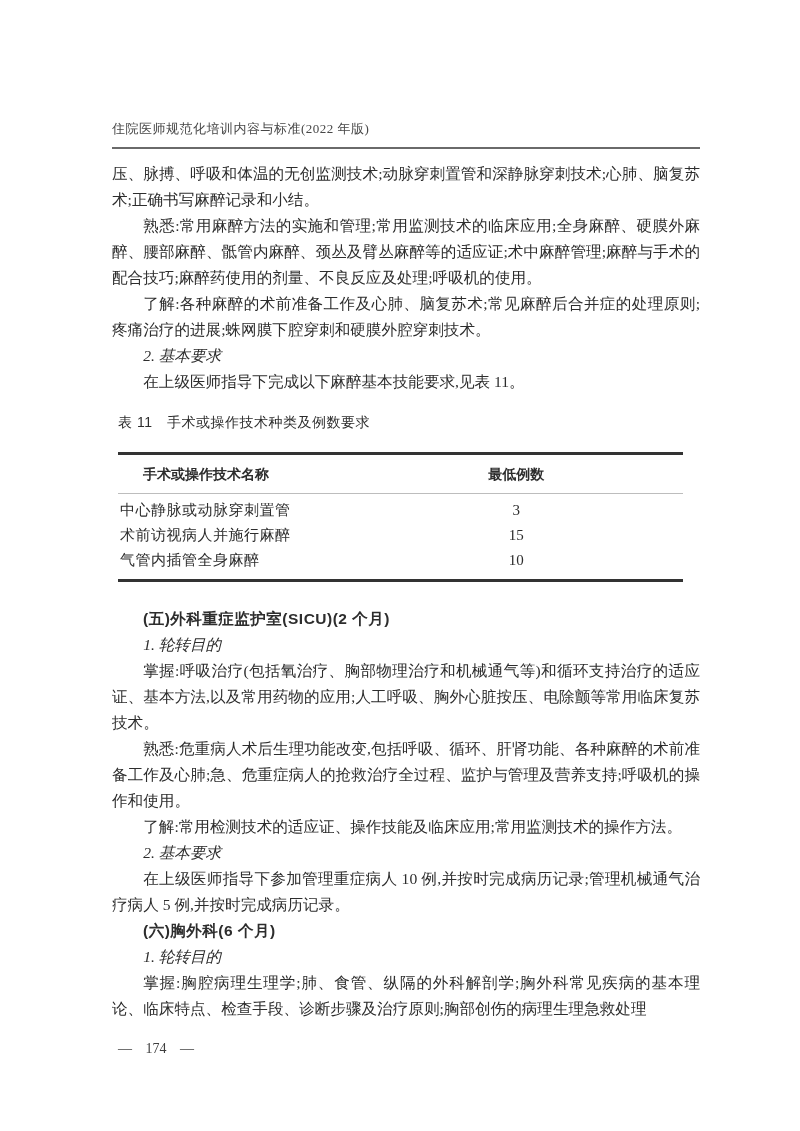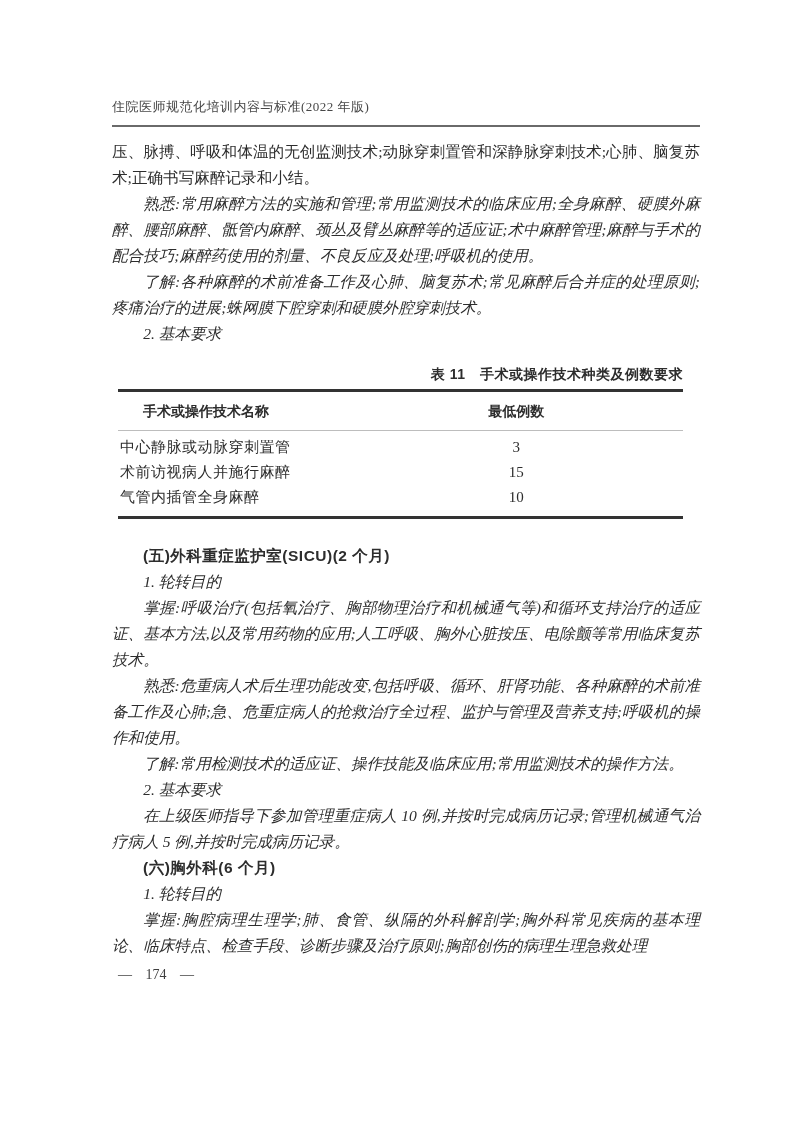--- a/index.html
+++ b/index.html
@@ -11,62 +11,62 @@
     height: 1131px;
     background: #ffffff;
     position: relative;
     overflow: hidden;
     font-family: "Liberation Serif", "DejaVu Serif", serif;
     color: #2d2d2d;
   }
   .page {
     position: absolute;
     left: 112px;
-    top: 98px;
+    top: 120px;
     width: 588px;
   }
   .running-head {
     font-size: 13px;
     color: #474747;
     letter-spacing: 0.5px;
     padding-bottom: 9px;
     border-bottom: 2px solid #6a6a6a;
   }
   .body-text {
     margin-top: 12px;
     font-size: 15.6px;
     line-height: 26px;
     text-align: justify;
   }
   .body-text p { margin: 0; }
-  .ind { text-indent: 2em; font-style: italic; }
+  .ind { text-indent: 2em; }
   .kai {
     font-style: italic;
     text-indent: 2em;
     font-family: Liberation Serif, serif;
   }
   .sec-heading {
     font-family: "Liberation Sans", "DejaVu Sans", sans-serif;
     font-weight: 700;
     font-size: 15.5px;
     text-indent: 2em;
     letter-spacing: 0.5px;
   }
   
   .table-block {
     margin: 14px 0 24px 6px;
     width: 565px;
   }
   .tbl-caption {
     font-family: "Liberation Sans", "DejaVu Sans", sans-serif;
-    font-weight: 700;
+    font-weight: 400;
     font-size: 14px;
-    text-align: right;
+    text-align: left;
     letter-spacing: 0.5px;
-    margin-bottom: 2px;
+    margin-bottom: 17px;
     white-space: pre;
   }
   .tbl {
     border-top: 3px solid #333333;
     border-bottom: 3px solid #333333;
   }
   .tbl-header-row {
     display: grid;
     grid-template-columns: 58% 25% 17%;
     align-items: center;
@@ -81,21 +81,21 @@
   .tbl-body { padding: 4px 0 6px; }
   .tbl-row {
     display: grid;
     grid-template-columns: 58% 25% 17%;
     font-size: 15px;
     line-height: 25px;
   }
   .tbl-row .c1 { padding-left: 2px; letter-spacing: 0.5px; }
   
   .page-number {
-    margin-top: 8px;
+    margin-top: 19px;
     padding-left: 6px;
     font-size: 14px;
     color: #3e3e3e;
     word-spacing: 10px;
   }
 </style>
 </head>
 <body>
 
 <div class="page">
@@ -105,20 +105,21 @@
   <div class="body-text">
 
     <p>压、脉搏、呼吸和体温的无创监测技术;动脉穿刺置管和深静脉穿刺技术;心肺、脑复苏术;正确书写麻醉记录和小结。</p>
 
     <p class="ind">熟悉:常用麻醉方法的实施和管理;常用监测技术的临床应用;全身麻醉、硬膜外麻醉、腰部麻醉、骶管内麻醉、颈丛及臂丛麻醉等的适应证;术中麻醉管理;麻醉与手术的配合技巧;麻醉药使用的剂量、不良反应及处理;呼吸机的使用。</p>
 
     <p class="ind">了解:各种麻醉的术前准备工作及心肺、脑复苏术;常见麻醉后合并症的处理原则;疼痛治疗的进展;蛛网膜下腔穿刺和硬膜外腔穿刺技术。</p>
 
     <p class="kai">2. 基本要求</p>
 
+    <p class="ind">在上级医师指导下完成以下麻醉基本技能要求,见表 11。</p>
 
     <div class="table-block">
       <div class="tbl-caption">表 11　手术或操作技术种类及例数要求</div>
       <div class="tbl">
         <div class="tbl-header-row">
           <div class="c1">手术或操作技术名称</div>
           <div class="c2">最低例数</div>
           <div class="c3"></div>
         </div>
         <div class="tbl-body">

